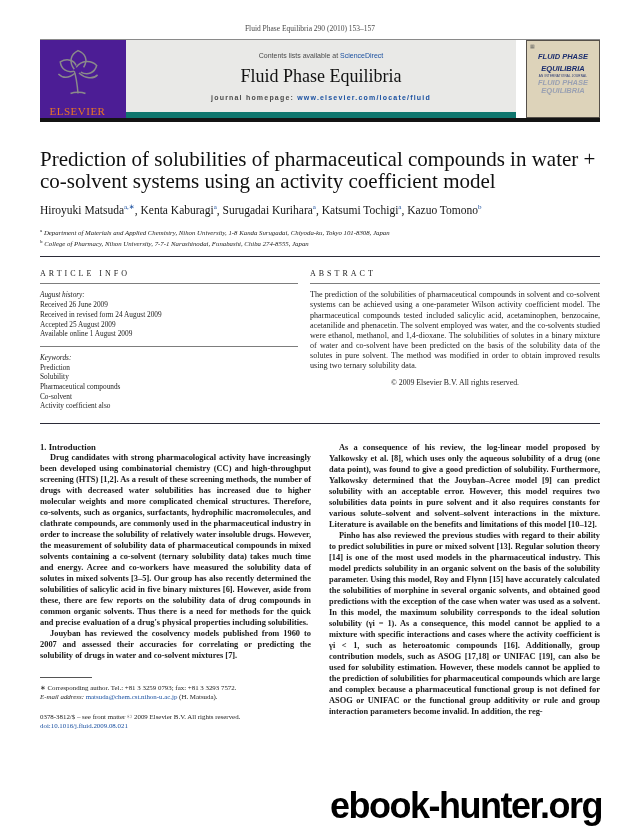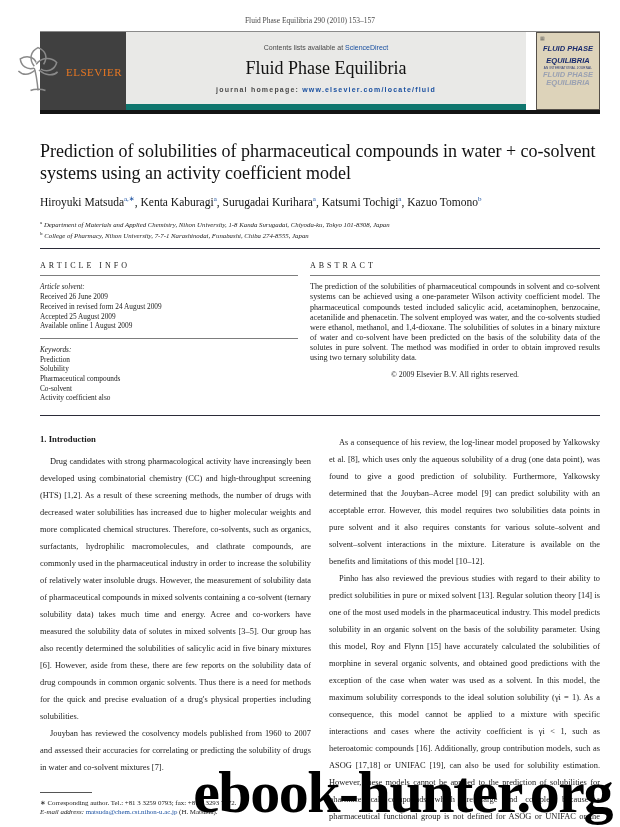--- a/index.html
+++ b/index.html
@@ -1,74 +1,74 @@
 <!DOCTYPE html>
 <html><head>
 <meta charset="utf-8">
 <style>
   * { margin:0; padding:0; box-sizing:border-box; }
   html,body { width:620px; }
   body { background:#f5f5f3; font-family:"Liberation Serif", serif; color:#1b1b1b; }
   .page { position:relative; width:620px; height:827px; background:#ffffff; overflow:hidden; }
 
   
-  .citation { padding-top:16px; text-align:center; font-size:7.5px; color:#4a4a4a; }
+  .citation { padding-top:24px; text-align:center; font-size:7.5px; color:#4a4a4a; }
   .toprule { margin:6px 20px 0 40px; border-top:1px solid #8a8a8a; }
 
   
   .banner { margin:0 20px 0 40px; display:flex; align-items:stretch; height:78px; }
-  .logo-box { width:86px; background:#404040; display:flex; flex-direction:row; align-items:center; justify-content:flex-end; padding:2px 4px 1px 4px; }
+  .logo-box { width:86px; background:#4c1d95; display:flex; flex-direction:column; align-items:center; justify-content:flex-end; padding:2px 15px 1px 4px; }
   .logo-box svg { width:56px; height:56px; }
   .elsevier-word { font-size:11px; color:#e87722; letter-spacing:.5px; font-family:"Liberation Serif",serif; }
   .banner-center { flex:1; background:#e9e9e7; border-bottom:6px solid #0f766e; display:flex; flex-direction:column; align-items:center; justify-content:center; gap:7px; }
   .contents-line { font-family:"Liberation Sans",sans-serif; font-size:7px; color:#4a4a4a; }
   .blue-link { color:#1a50a0; text-decoration:none; }
   .journal-title { font-size:18px; color:#111; }
   .homepage-line { font-family:"Liberation Sans",sans-serif; font-size:7px; letter-spacing:1.2px; color:#4a4a4a; font-weight:bold; }
-  .cover-box { width:64px; margin-left:10px; background:#ddd3ba; border:1px solid #55504a; padding:3px 3px; display:flex; flex-direction:column; align-items:center; font-family:"Liberation Sans",sans-serif; }
+  .cover-box { width:74px; margin-left:10px; background:#ddd3ba; border:1px solid #55504a; padding:3px 3px; display:flex; flex-direction:column; align-items:center; font-family:"Liberation Sans",sans-serif; }
   .cover-mark { align-self:flex-start; font-size:5px; color:#6a6a66; line-height:5px; }
   .cover-t1 { margin-top:4px; font-size:7.5px; font-weight:bold; font-style:italic; color:#1b2d6e; line-height:8px; }
   .cover-t3 { font-size:3px; color:#1b2d6e; margin:1px 0; letter-spacing:.2px; }
   .cover-t4 { font-size:7.5px; font-weight:bold; font-style:italic; color:#9aa1b2; line-height:8px; }
   .blackbar { margin:0 20px 0 40px; height:4px; background:#141414; }
 
   
-  .article-title { margin:26px 20px 0 40px; font-size:18px; line-height:22px; color:#101010; }
+  .article-title { margin:26px 20px 0 40px; font-size:21px; line-height:22px; color:#101010; }
   .authors { margin:11px 20px 0 40px; font-size:11.5px; color:#141414; }
   .authors sup { font-size:7px; color:#1a50a0; }
   .affils { margin:10px 20px 0 40px; font-size:6.8px; font-style:italic; line-height:9px; color:#222; }
   .affils sup { font-size:5px; font-style:normal; }
   .midrule { margin:8px 20px 0 40px; border-top:1.5px solid #2b2b38; }
 
   
   .info-grid { margin:12px 20px 0 40px; display:grid; grid-template-columns:258px 1fr; column-gap:12px; }
   .block-head { font-size:8px; letter-spacing:3px; color:#1b1b1b; }
   .head-rule { border-top:1px solid #7d7d7d; margin:5px 0 6px 0; }
   .mini-rule { border-top:1px solid #7d7d7d; margin:7px 0 6px 0; }
   .info-label { font-size:7.3px; font-style:italic; line-height:10px; }
   .info-line { font-size:7.3px; line-height:9.6px; }
   .abstract-text { font-size:8.1px; line-height:10.1px; text-align:justify; }
   .copyright { margin-top:7px; font-size:7.8px; text-align:center; }
   .bottomrule { margin:12px 20px 0 40px; border-top:1.5px solid #2b2b38; }
 
   
   .body-grid { margin:18px 20px 0 40px; display:grid; grid-template-columns:1fr 1fr; column-gap:18px; }
-  .sec-head { font-size:8.7px; font-weight:bold; margin-bottom:9px; }
-  .body-p { font-size:8.4px; line-height:17px; text-align:justify; text-indent:10px; }
+  .sec-head { font-size:8.7px; font-weight:bold; margin-bottom:0; }
+  .body-p { font-size:8.4px; line-height:11px; text-align:justify; text-indent:10px;font-weight:bold; }
   .footnote { margin-top:16px; }
   .fn-rule { width:52px; border-top:1px solid #555; margin-bottom:5px; }
   .fn-line { font-size:6.9px; line-height:9px; color:#222; }
   .fn-line .lbl { font-style:italic; }
   .footer-block { margin-top:11px; }
   .footer-line { font-size:6.9px; line-height:9px; color:#1b1b1b; }
   .doi { color:#1a50a0; }
 
   
-  .watermark { position:absolute; right:8px; bottom:0px; z-index:9;
-    font-family:Liberation Serif, serif; font-weight:bold; font-size:60px;
+  .watermark { position:absolute; right:18px; bottom:0px; z-index:9;
+    font-family:Liberation Sans, sans-serif; font-weight:bold; font-size:36px;
     letter-spacing:-1.5px; color:#000; white-space:nowrap; }
 </style>
 </head>
 <body>
 
 <div class="page">
 
   <div class="citation">Fluid Phase Equilibria 290 (2010) 153–157</div>
   <div class="toprule"></div>
 
@@ -119,21 +119,21 @@
     <div><sup>a</sup><span> Department of Materials and Applied Chemistry, Nihon University, 1-8 Kanda Surugadai, Chiyoda-ku, Tokyo 101-8308, Japan</span></div>
     <div><sup>b</sup><span> College of Pharmacy, Nihon University, 7-7-1 Narashinodai, Funabashi, Chiba 274-8555, Japan</span></div>
   </div>
 
   <div class="midrule"></div>
 
   <div class="info-grid">
     <div>
       <div class="block-head">ARTICLE INFO</div>
       <div class="head-rule"></div>
-      <div class="info-label">Article solvent:</div>
+      <div class="info-label">August history:</div>
       <div class="info-line">Received 26 June 2009</div>
       <div class="info-line">Received in revised form 24 August 2009</div>
       <div class="info-line">Accepted 25 August 2009</div>
       <div class="info-line">Available online 1 August 2009</div>
       <div class="mini-rule"></div>
       <div class="info-label">Keywords:</div>
       <div class="info-line">Prediction</div>
       <div class="info-line">Solubility</div>
       <div class="info-line">Pharmaceutical compounds</div>
       <div class="info-line">Co-solvent</div>

